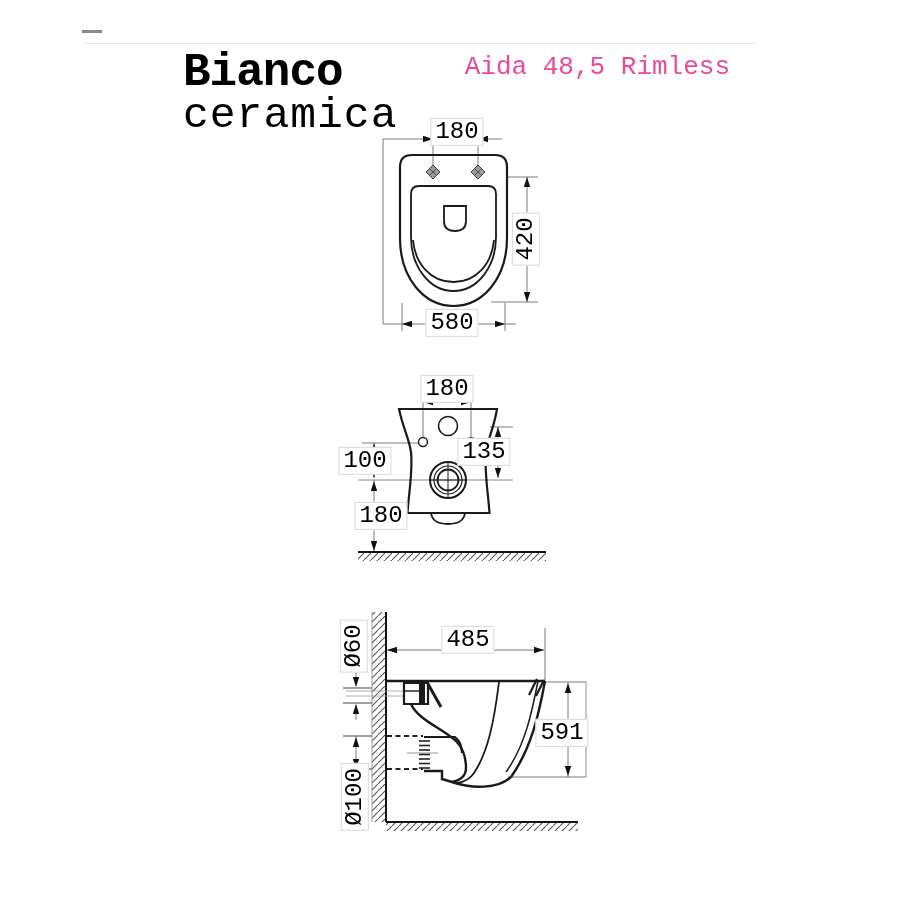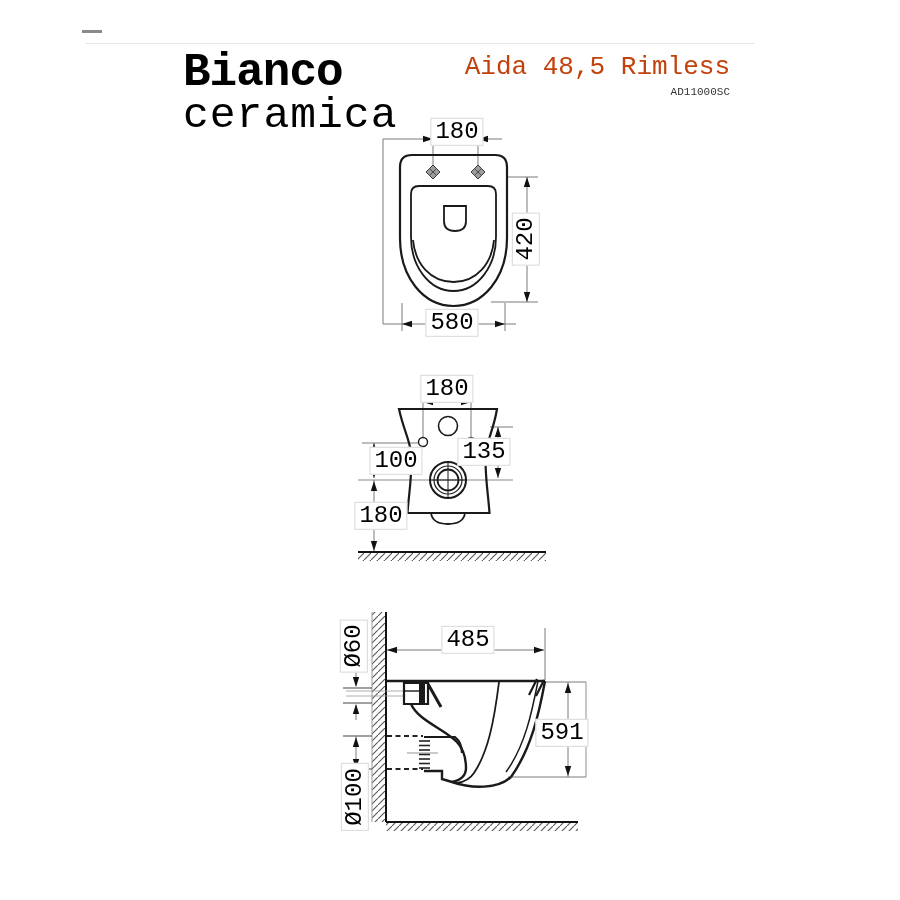--- a/index.html
+++ b/index.html
@@ -4,21 +4,21 @@
 <style>
   html,body{margin:0;padding:0;background:#ffffff;}
   .canvas{position:relative;width:716px;height:900px;background:#ffffff;overflow:hidden;
           font-family:Liberation Mono, monospace;padding-left:39px;}
   
   .brand{position:absolute;left:183px;top:50px;color:#000;}
   .brand-name{font-size:46px;font-weight:bold;letter-spacing:-1px;line-height:1.0;}
   .brand-sub{font-size:43px;font-weight:normal;letter-spacing:1px;line-height:1.0;margin-top:-2px;}
   
   .product{position:absolute;left:430px;top:54px;width:300px;text-align:right;}
-  .product-title{font-size:26px;color:#c2410c;line-height:1.05;}
+  .product-title{font-size:26px;color:#ec4899;line-height:1.05;}
   .product-code{font-size:11px;color:#333;margin-top:5px;}
   
   .drawing{position:absolute;left:0;top:0;}
   
   .dim-label{position:absolute;transform:translate(-50%,-50%);background:#ffffff;
              border:1px solid #d8d8d8;padding:0 4px;font-size:24px;color:#000;
              line-height:1.1;white-space:nowrap;}
   .dim-label.rot{transform:translate(-50%,-50%) rotate(-90deg);}
   .artifact-line{position:absolute;left:85px;top:43px;width:778px;height:0;
                  border-top:1.5px solid #e7e7e7;}
@@ -32,21 +32,20 @@
   <div class="artifact-line"></div>
   <div class="artifact-stub"></div>
 
   <div class="brand">
     <div class="brand-name">Bianco</div>
     <div class="brand-sub">ceramica</div>
   </div>
 
   <div class="product">
     <div class="product-title">Aida 48,5 Rimless</div>
-    <div class="product-code">AD11000SC</div>
   </div>
 
   <svg class="drawing" width="900" height="900" viewBox="0 0 900 900">
     <defs>
       <pattern id="hatch" patternUnits="userSpaceOnUse" width="7" height="7">
         <path d="M0,7 L7,0" stroke="#555555" stroke-width="1.1"></path>
       </pattern>
     </defs>
 
     <g fill="none">
@@ -191,21 +190,21 @@
       </g>
     </g>
   </svg>
 
   <div class="dim-label" style="left:457px;top:132px">180</div>
   <div class="dim-label rot" style="left:526px;top:239px">420</div>
   <div class="dim-label" style="left:452px;top:323px">580</div>
 
   <div class="dim-label" style="left:447px;top:389px">180</div>
   <div class="dim-label" style="left:484px;top:452px">135</div>
-  <div class="dim-label" style="left:396px;top:461px">100</div>
+  <div class="dim-label" style="left:365px;top:461px">100</div>
   <div class="dim-label" style="left:381px;top:516px">180</div>
 
   <div class="dim-label rot" style="left:354px;top:646px">Ø60</div>
   <div class="dim-label" style="left:468px;top:640px">485</div>
   <div class="dim-label" style="left:562px;top:733px">591</div>
   <div class="dim-label rot" style="left:355px;top:797px">Ø100</div>
 
 </div>
 
 </body></html>

